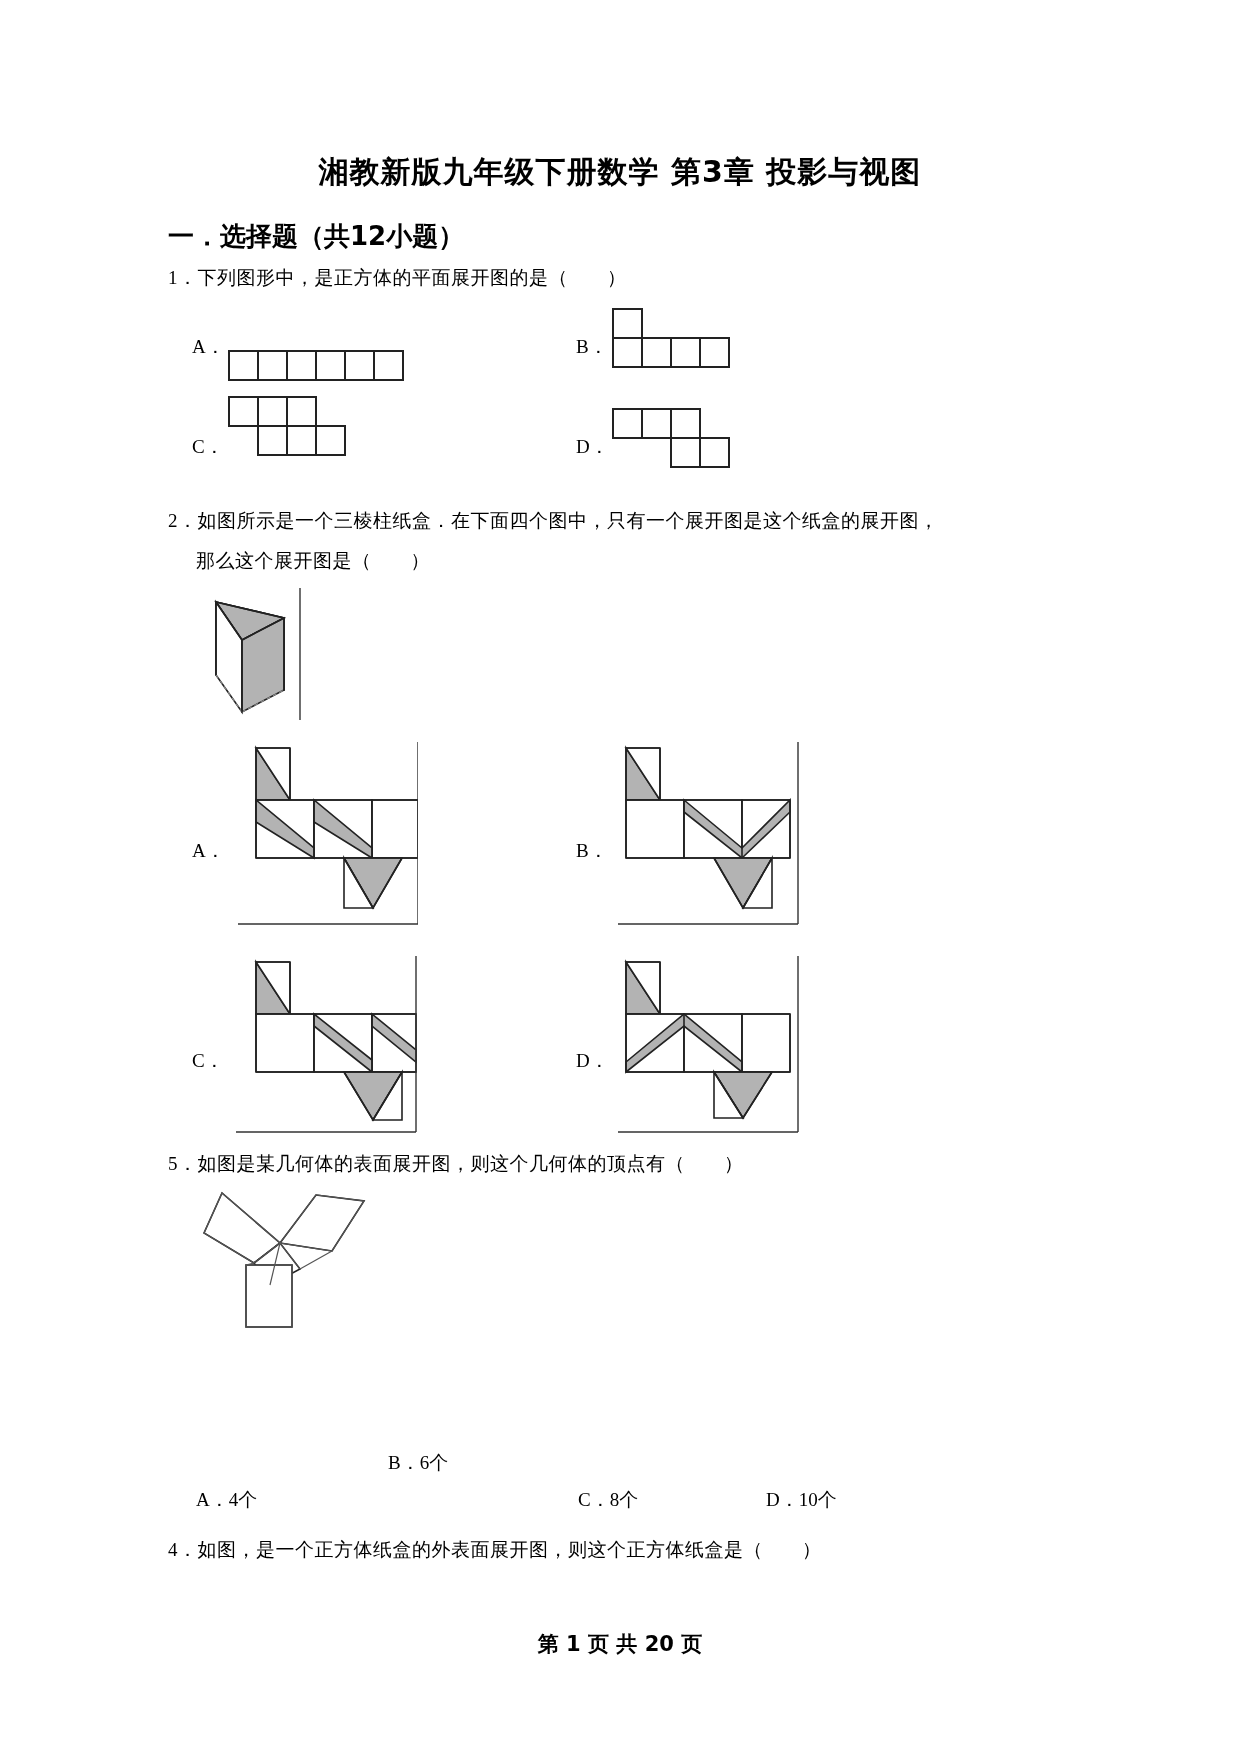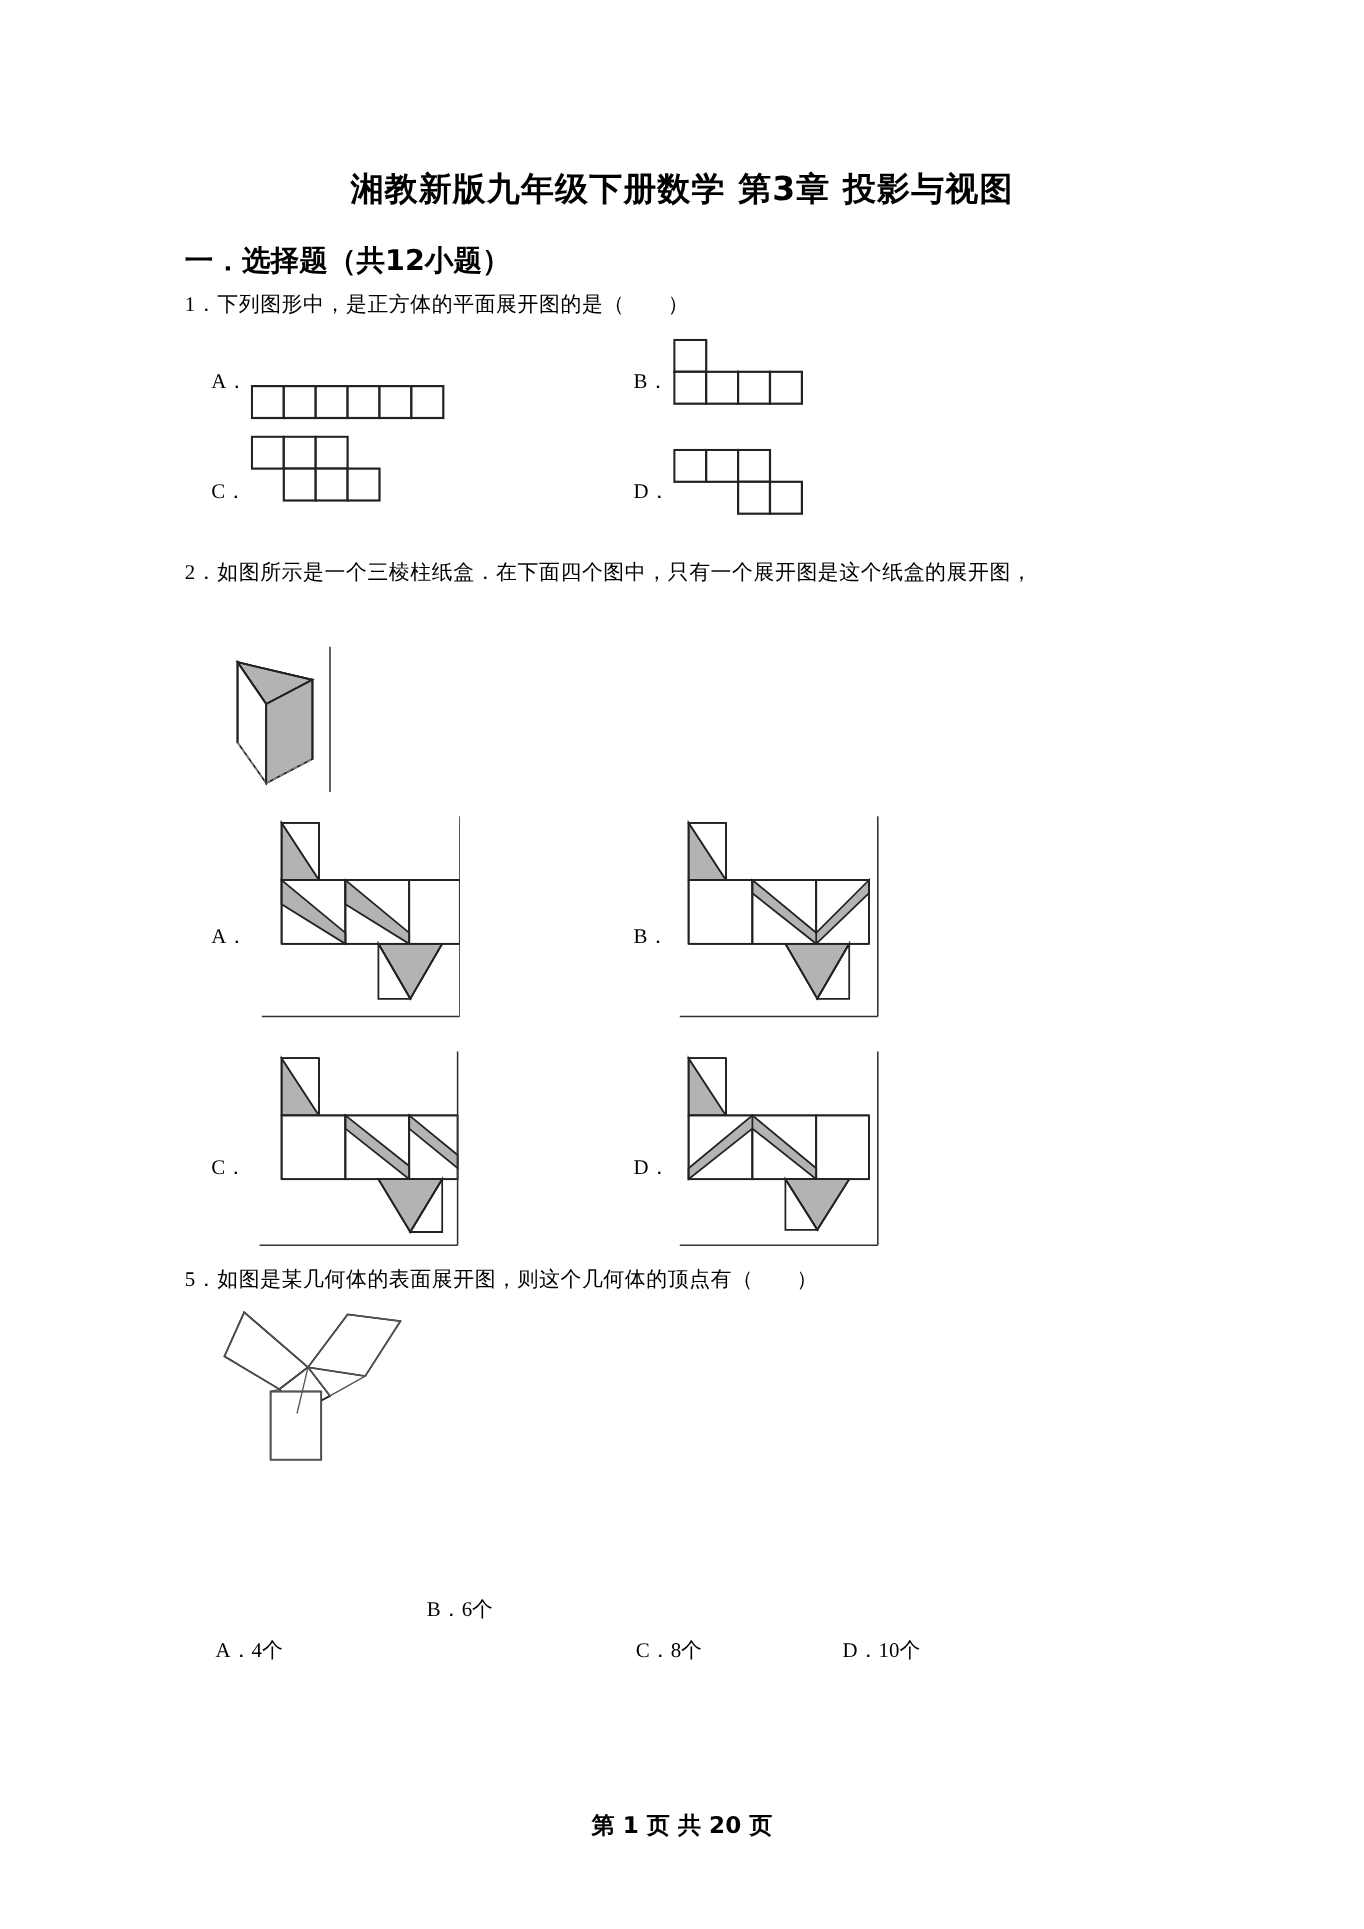--- a/index.html
+++ b/index.html
@@ -52,21 +52,20 @@
   }
   .figure { position: absolute; }
   .footer {
     position: absolute;
     left: 0; right: 0;
     top: 1630px;
     text-align: center;
     font-family: "DejaVu Sans", "Liberation Sans", sans-serif;
     font-weight: bold;
     font-size: 21px;
-    margin-top: 15px;
   }
   svg { display: block; }
   .cell { fill: #ffffff; stroke: #222222; stroke-width: 2; }
   .shade { fill: #b3b3b3; stroke: #222222; stroke-width: 1.6; }
   .white { fill: #ffffff; stroke: #222222; stroke-width: 1.6; }
   .lin { stroke: #222222; stroke-width: 1.6; fill: none; }
   .thinline { stroke: #555555; stroke-width: 1.2; fill: none; }
   .dash { stroke: #888888; stroke-width: 1.2; fill: none; stroke-dasharray: 4 3; }
   .frame { stroke: #333333; stroke-width: 1.4; fill: none; }
 </style>
@@ -129,20 +128,21 @@
         <rect class="cell" x="1" y="1" width="29" height="29"></rect>
         <rect class="cell" x="30" y="1" width="29" height="29"></rect>
         <rect class="cell" x="59" y="1" width="29" height="29"></rect>
         <rect class="cell" x="59" y="30" width="29" height="29"></rect>
         <rect class="cell" x="88" y="30" width="29" height="29"></rect>
       </g>
     </svg>
   </div>
 
   <div class="q-text" style="left:168px; top:505px; width:940px;">2．如图所示是一个三棱柱纸盒．在下面四个图中，只有一个展开图是这个纸盒的展开图，</div>
+  <div class="q-text" style="left:196px; top:545px; width:940px;">那么这个展开图是（　　）</div>
 
   <div class="figure" style="left:196px; top:580px;">
     <svg width="110" height="145" viewBox="0 0 110 145">
 
       <polygon class="white" points="20,22 88,38 88,110 20,95"></polygon>
 
       <polygon class="shade" points="20,22 88,38 46,60"></polygon>
 
       <polygon class="white" points="20,22 46,60 46,132 20,95"></polygon>
 
@@ -243,16 +243,17 @@
       <path class="thinline" d="M50,80 L96,80 L96,142 L50,142 Z"></path>
       <path class="thinline" d="M84,58 L74,100 M136,66 L104,84 M58,78 L50,80"></path>
     </svg>
   </div>
 
   <div class="opt-label" style="left:196px; top:1487px;">A．4个</div>
   <div class="opt-label" style="left:388px; top:1450px;">B．6个</div>
   <div class="opt-label" style="left:578px; top:1487px;">C．8个</div>
   <div class="opt-label" style="left:766px; top:1487px;">D．10个</div>
 
+  <div class="q-text" style="left:168px; top:1534px; width:950px;">4．如图，是一个正方体纸盒的外表面展开图，则这个正方体纸盒是（　　）</div>
 
   <div class="footer">第 1 页 共 20 页</div>
 
 </div>
 
 </body></html>

